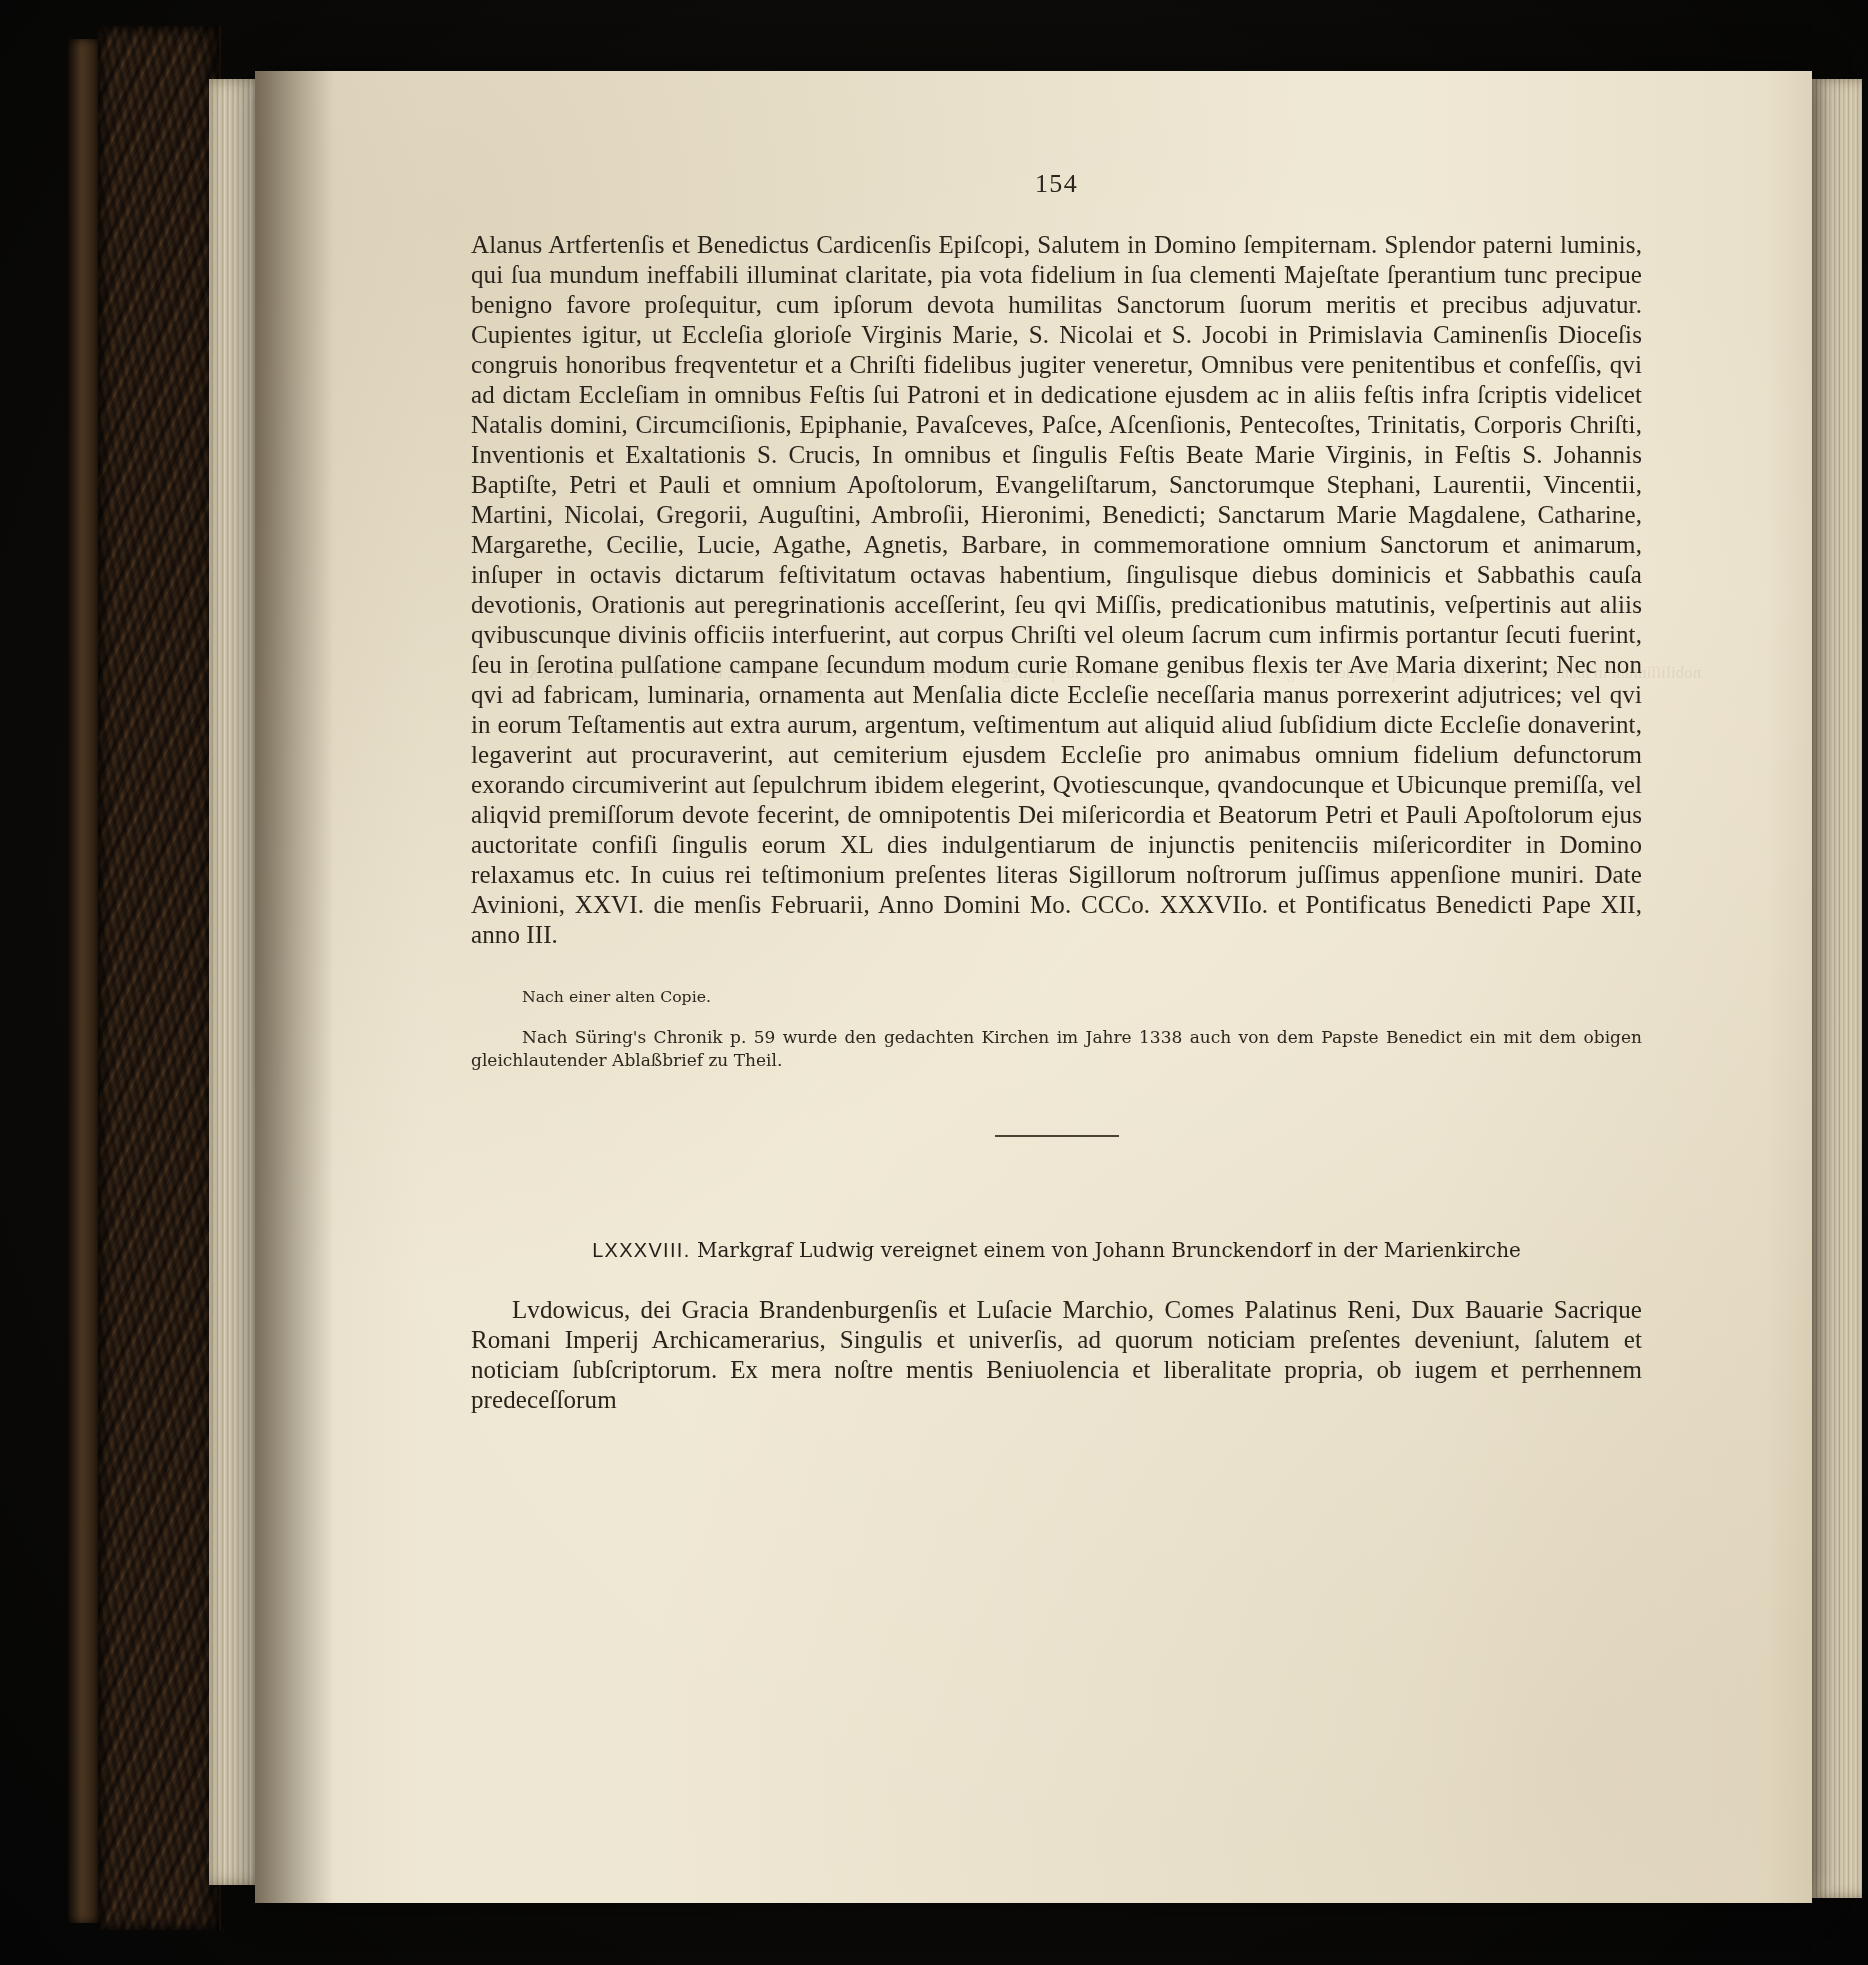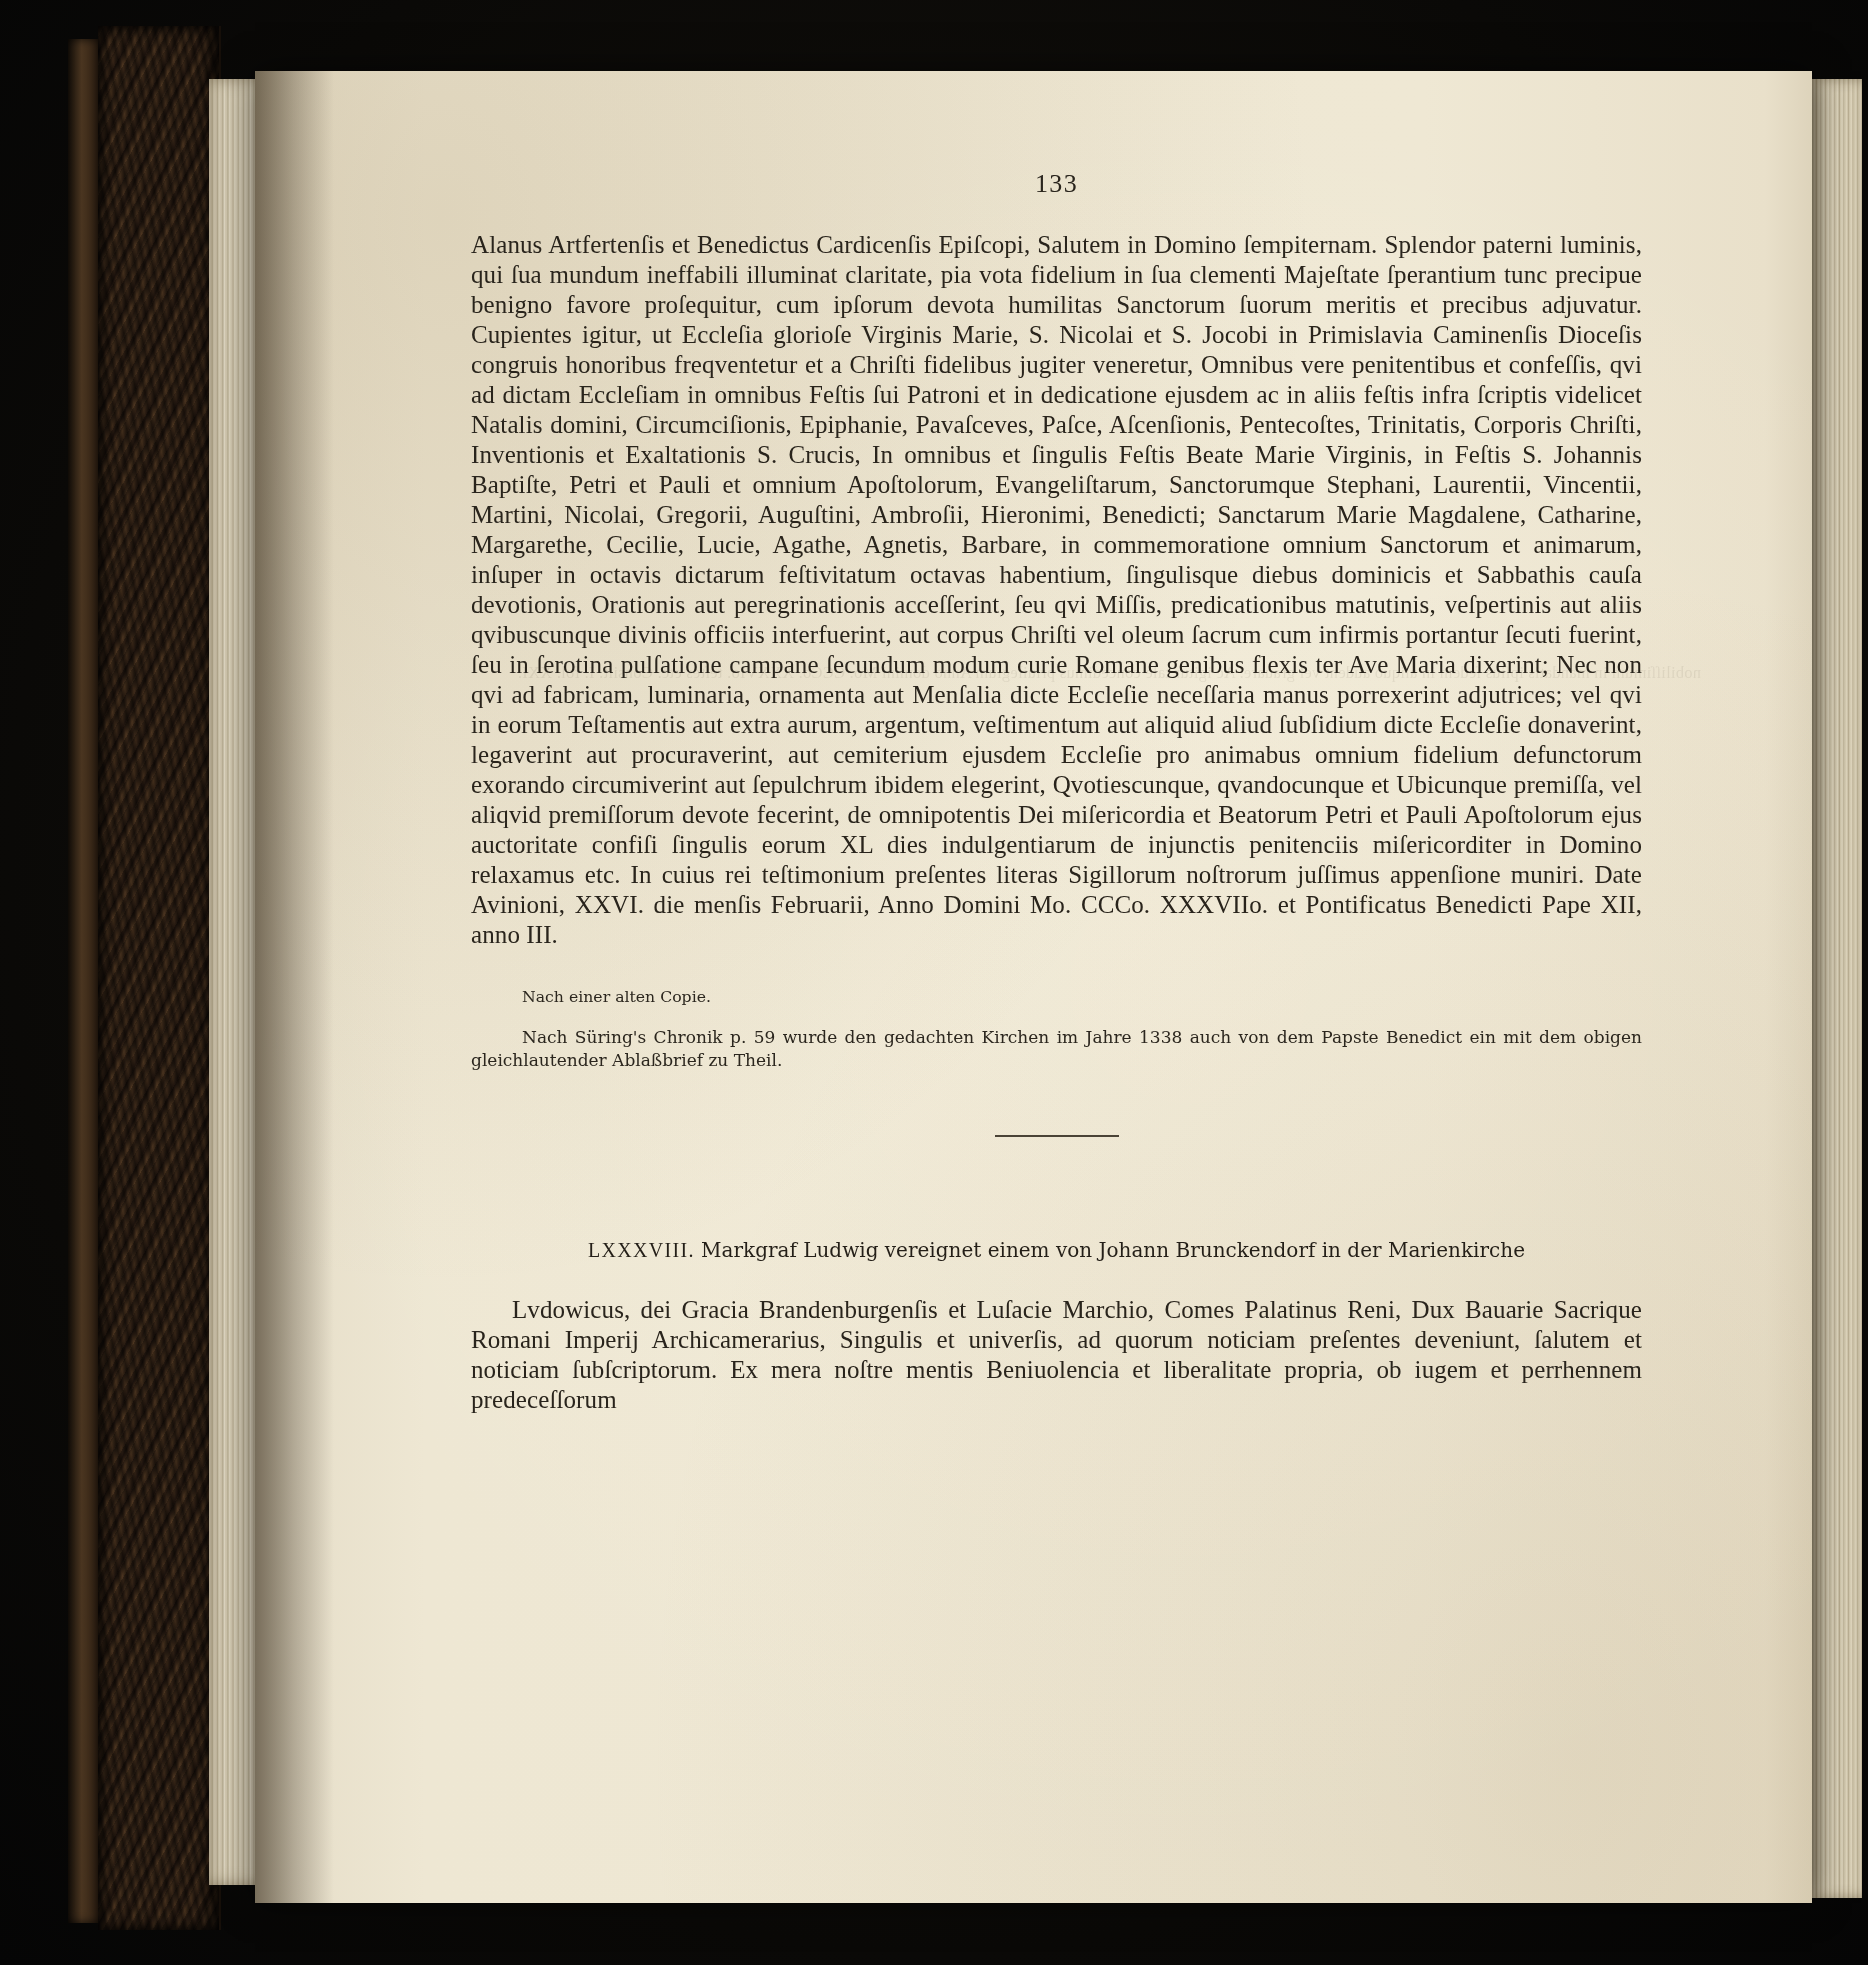--- a/index.html
+++ b/index.html
@@ -177,21 +177,21 @@
   }
   .section-head {
     margin-top: 98px;
     font-size: 20px;
     line-height: 31px;
     text-align: center;
     color: #241f18;
     font-family: "DejaVu Serif", "Liberation Serif", serif;
   }
   .section-head .roman {
-    font-family: Liberation Serif, serif;
+    font-family: Liberation Sans, sans-serif;
     letter-spacing: 1.3px;
   }
   .after-head {
     margin-top: 29px;
   }
   .indent { text-indent: 41px; }
 </style>
 </head>
 <body>
 
@@ -202,21 +202,21 @@
   <div class="board-left"></div>
   <div class="leaf-stack"></div>
   <div class="fore-edge"></div>
 
   <div class="page-sheet">
 
     <div class="showthrough">nobiliſſimum in mandatis ipſius ſedem in aliquo audent vel grauare. Ac igitur tale concedimus priuilegium Anno domini Mo. CCCo. XXXVIo. teſtes etc. Consiſt. I. fol. XXI.</div>
 
     <div class="type-area">
 
-      <div class="folio">133</div>
+      <div class="folio">154</div>
 
       <div class="body-text">Alanus Artfertenſis et Benedictus Cardicenſis Epiſcopi, Salutem in Domino ſempiternam. Splendor paterni luminis, qui ſua mundum ineffabili illuminat claritate, pia vota fidelium in ſua clementi Majeſtate ſperantium tunc precipue benigno favore proſequitur, cum ipſorum devota humilitas Sanctorum ſuorum meritis et precibus adjuvatur. Cupientes igitur, ut Eccleſia glorioſe Virginis Marie, S. Nicolai et S. Jocobi in Primislavia Caminenſis Dioceſis congruis honoribus freqventetur et a Chriſti fidelibus jugiter veneretur, Omnibus vere penitentibus et confeſſis, qvi ad dictam Eccleſiam in omnibus Feſtis ſui Patroni et in dedicatione ejusdem ac in aliis feſtis infra ſcriptis videlicet Natalis domini, Circumciſionis, Epiphanie, Pavaſceves, Paſce, Aſcenſionis, Pentecoſtes, Trinitatis, Corporis Chriſti, Inventionis et Exaltationis S. Crucis, In omnibus et ſingulis Feſtis Beate Marie Virginis, in Feſtis S. Johannis Baptiſte, Petri et Pauli et omnium Apoſtolorum, Evangeliſtarum, Sanctorumque Stephani, Laurentii, Vincentii, Martini, Nicolai, Gregorii, Auguſtini, Ambroſii, Hieronimi, Benedicti; Sanctarum Marie Magdalene, Catharine, Margarethe, Cecilie, Lucie, Agathe, Agnetis, Barbare, in commemoratione omnium Sanctorum et animarum, inſuper in octavis dictarum feſtivitatum octavas habentium, ſingulisque diebus dominicis et Sabbathis cauſa devotionis, Orationis aut peregrinationis acceſſerint, ſeu qvi Miſſis, predicationibus matutinis, veſpertinis aut aliis qvibuscunque divinis officiis interfuerint, aut corpus Chriſti vel oleum ſacrum cum infirmis portantur ſecuti fuerint, ſeu in ſerotina pulſatione campane ſecundum modum curie Romane genibus flexis ter Ave Maria dixerint; Nec non qvi ad fabricam, luminaria, ornamenta aut Menſalia dicte Eccleſie neceſſaria manus porrexerint adjutrices; vel qvi in eorum Teſtamentis aut extra aurum, argentum, veſtimentum aut aliquid aliud ſubſidium dicte Eccleſie donaverint, legaverint aut procuraverint, aut cemiterium ejusdem Eccleſie pro animabus omnium fidelium defunctorum exorando circumiverint aut ſepulchrum ibidem elegerint, Qvotiescunque, qvandocunque et Ubicunque premiſſa, vel aliqvid premiſſorum devote fecerint, de omnipotentis Dei miſericordia et Beatorum Petri et Pauli Apoſtolorum ejus auctoritate confiſi ſingulis eorum XL dies indulgentiarum de injunctis penitenciis miſericorditer in Domino relaxamus etc. In cuius rei teſtimonium preſentes literas Sigillorum noſtrorum juſſimus appenſione muniri. Date Avinioni, XXVI. die menſis Februarii, Anno Domini Mo. CCCo. XXXVIIo. et Pontificatus Benedicti Pape XII, anno III.</div>
 
       <div class="note-small note-indent">Nach einer alten Copie.</div>
 
       <div class="note-block note-indent">Nach Süring's Chronik p. 59 wurde den gedachten Kirchen im Jahre 1338 auch von dem Papste Benedict ein mit dem obigen gleichlautender Ablaßbrief zu Theil.</div>
 
       <div class="rule"></div>
 
       <div class="section-head">

